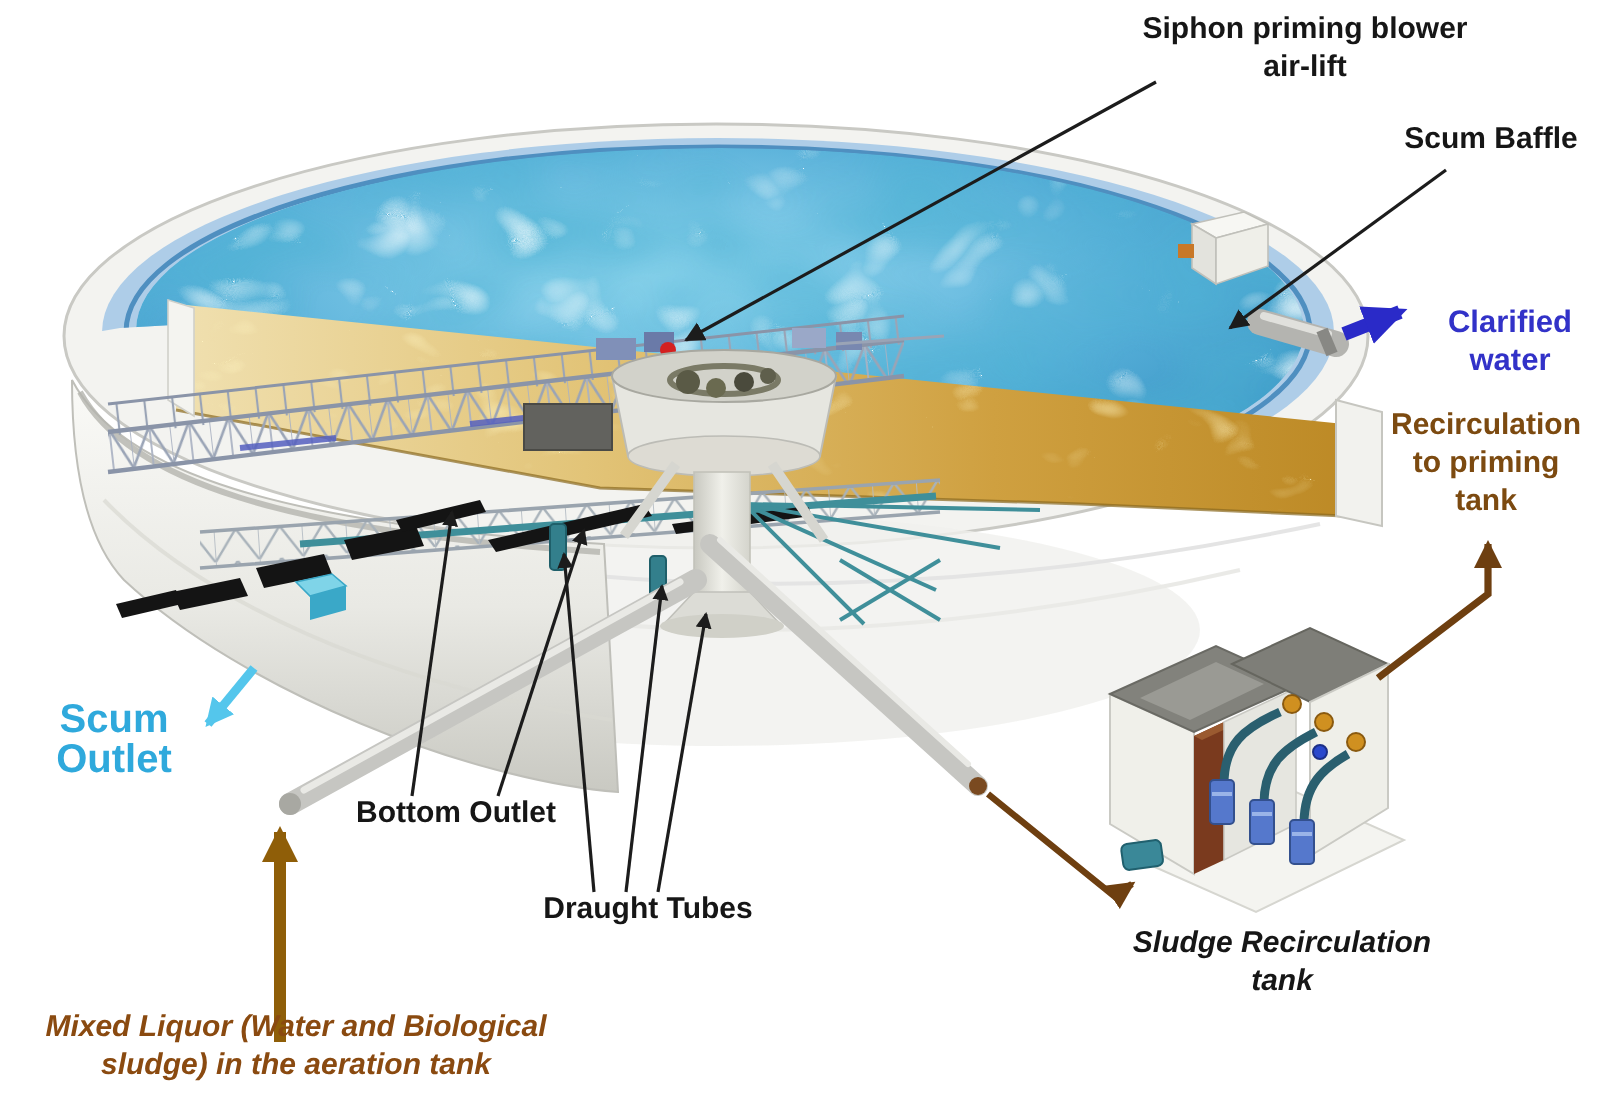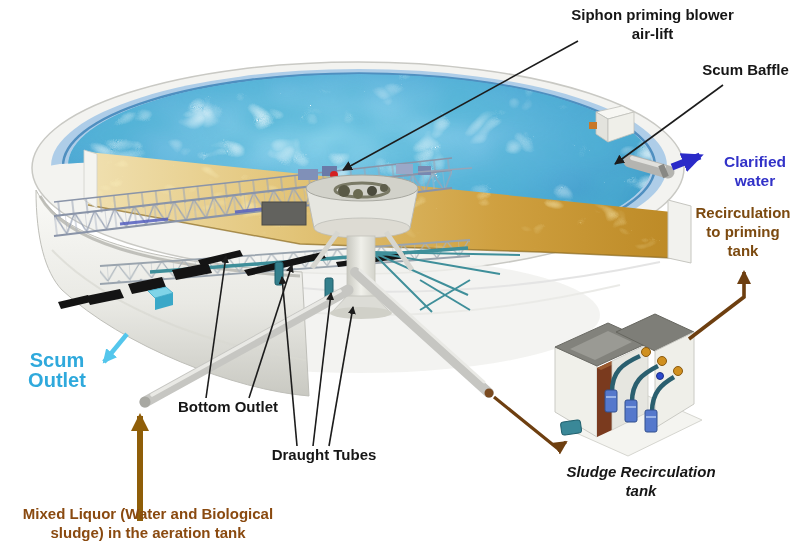--- a/index.html
+++ b/index.html
@@ -286,18 +286,18 @@
 <div class="lbl" style="left: 693px; top: 60px; width: 105px; color: rgb(22, 22, 22);">Scum Baffle</div>
 <div class="lbl" style="left: 710px; top: 120px; width: 90px; font-size: 15.5px; color: rgb(50, 50, 200); margin-top: 32px;">Clarified
 water</div>
 <div class="lbl" style="left: 683px; top: 203px; width: 120px; color: rgb(124, 74, 16);">Recirculation
 to priming
 tank</div>
 <div class="lbl" style="left: 14px; top: 350px; width: 86px; font-size: 20px; line-height: 20px; color: rgb(47, 169, 220);">Scum
 Outlet</div>
 <div class="lbl" style="left: 158px; top: 397px; width: 140px; color: rgb(22, 22, 22);">Bottom Outlet</div>
 <div class="lbl" style="left: 258px; top: 445px; width: 132px; color: rgb(22, 22, 22);">Draught Tubes</div>
-<div class="lbl" style="left: 2px; top: 504px; width: 292px; color: rgb(138, 74, 16);">Mixed Liquor (Water and Biological
+<div class="lbl" style="left: 2px; top: 504px; width: 292px; color: rgb(138, 74, 16); font-style: italic;">Mixed Liquor (Water and Biological
 sludge) in the aeration tank</div>
 <div class="lbl" style="left: 553px; top: 462px; width: 176px; color: rgb(22, 22, 22); font-style: italic;">Sludge Recirculation
 tank</div>
 
 </div>
 
 </body></html>

